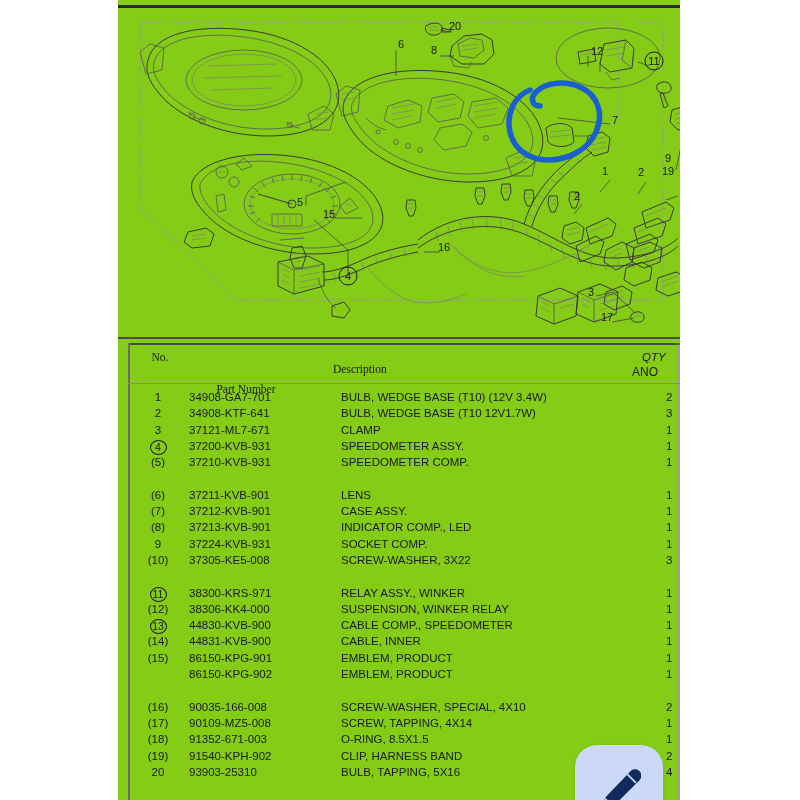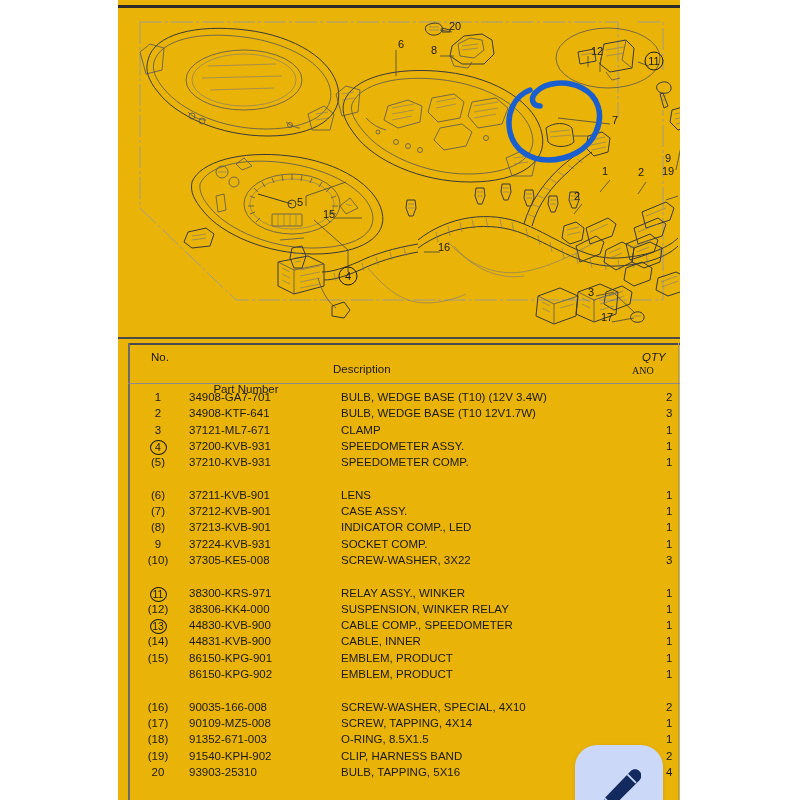--- a/index.html
+++ b/index.html
@@ -20,21 +20,21 @@
     background: #ffffff;
   }
 
   
   #page {
     position: absolute;
     left: 118px;
     top: 0px;
     width: 562px;
     height: 800px;
-    background: #eab308;
+    background: #84cc16;
     overflow: hidden;
   }
 
   
   #page-top-rule {
     position: absolute;
     left: 0px;
     top: 5px;
     width: 562px;
     height: 3px;
@@ -101,26 +101,27 @@
     height: 457px;
     background: #9a9a9a;
   }
 
   .thead {
     position: absolute;
     top: 8px;
     font-size: 11.5px;
     color: #1a1a1a;
     white-space: nowrap;
+    font-family: Liberation Serif, serif;
   }
   .th-no    { left: 22px;  width: 40px; text-align: center; }
   .th-pn    { left: 68px;  width: 120px; text-align: center; margin-top: 32px; }
   .th-desc  { left: 215px; margin-top: 12px; }
   .th-qty   { position: absolute; left: 524px; top: 8px; font-size: 11.5px; color:#1a1a1a; white-space: nowrap; font-style: italic; }
-  .th-ano   { position: absolute; left: 514px; top: 22px; font-size: 10px; color:#1a1a1a; white-space: nowrap; font-family: Liberation Serif, serif; }
+  .th-ano   { position: absolute; left: 514px; top: 22px; font-size: 12px; color:#1a1a1a; white-space: nowrap; }
 
   #rows {
     position: absolute;
     left: 0px;
     top: 48px;
     width: 562px;
   }
   .prow {
     position: relative;
     height: 16.3px;

